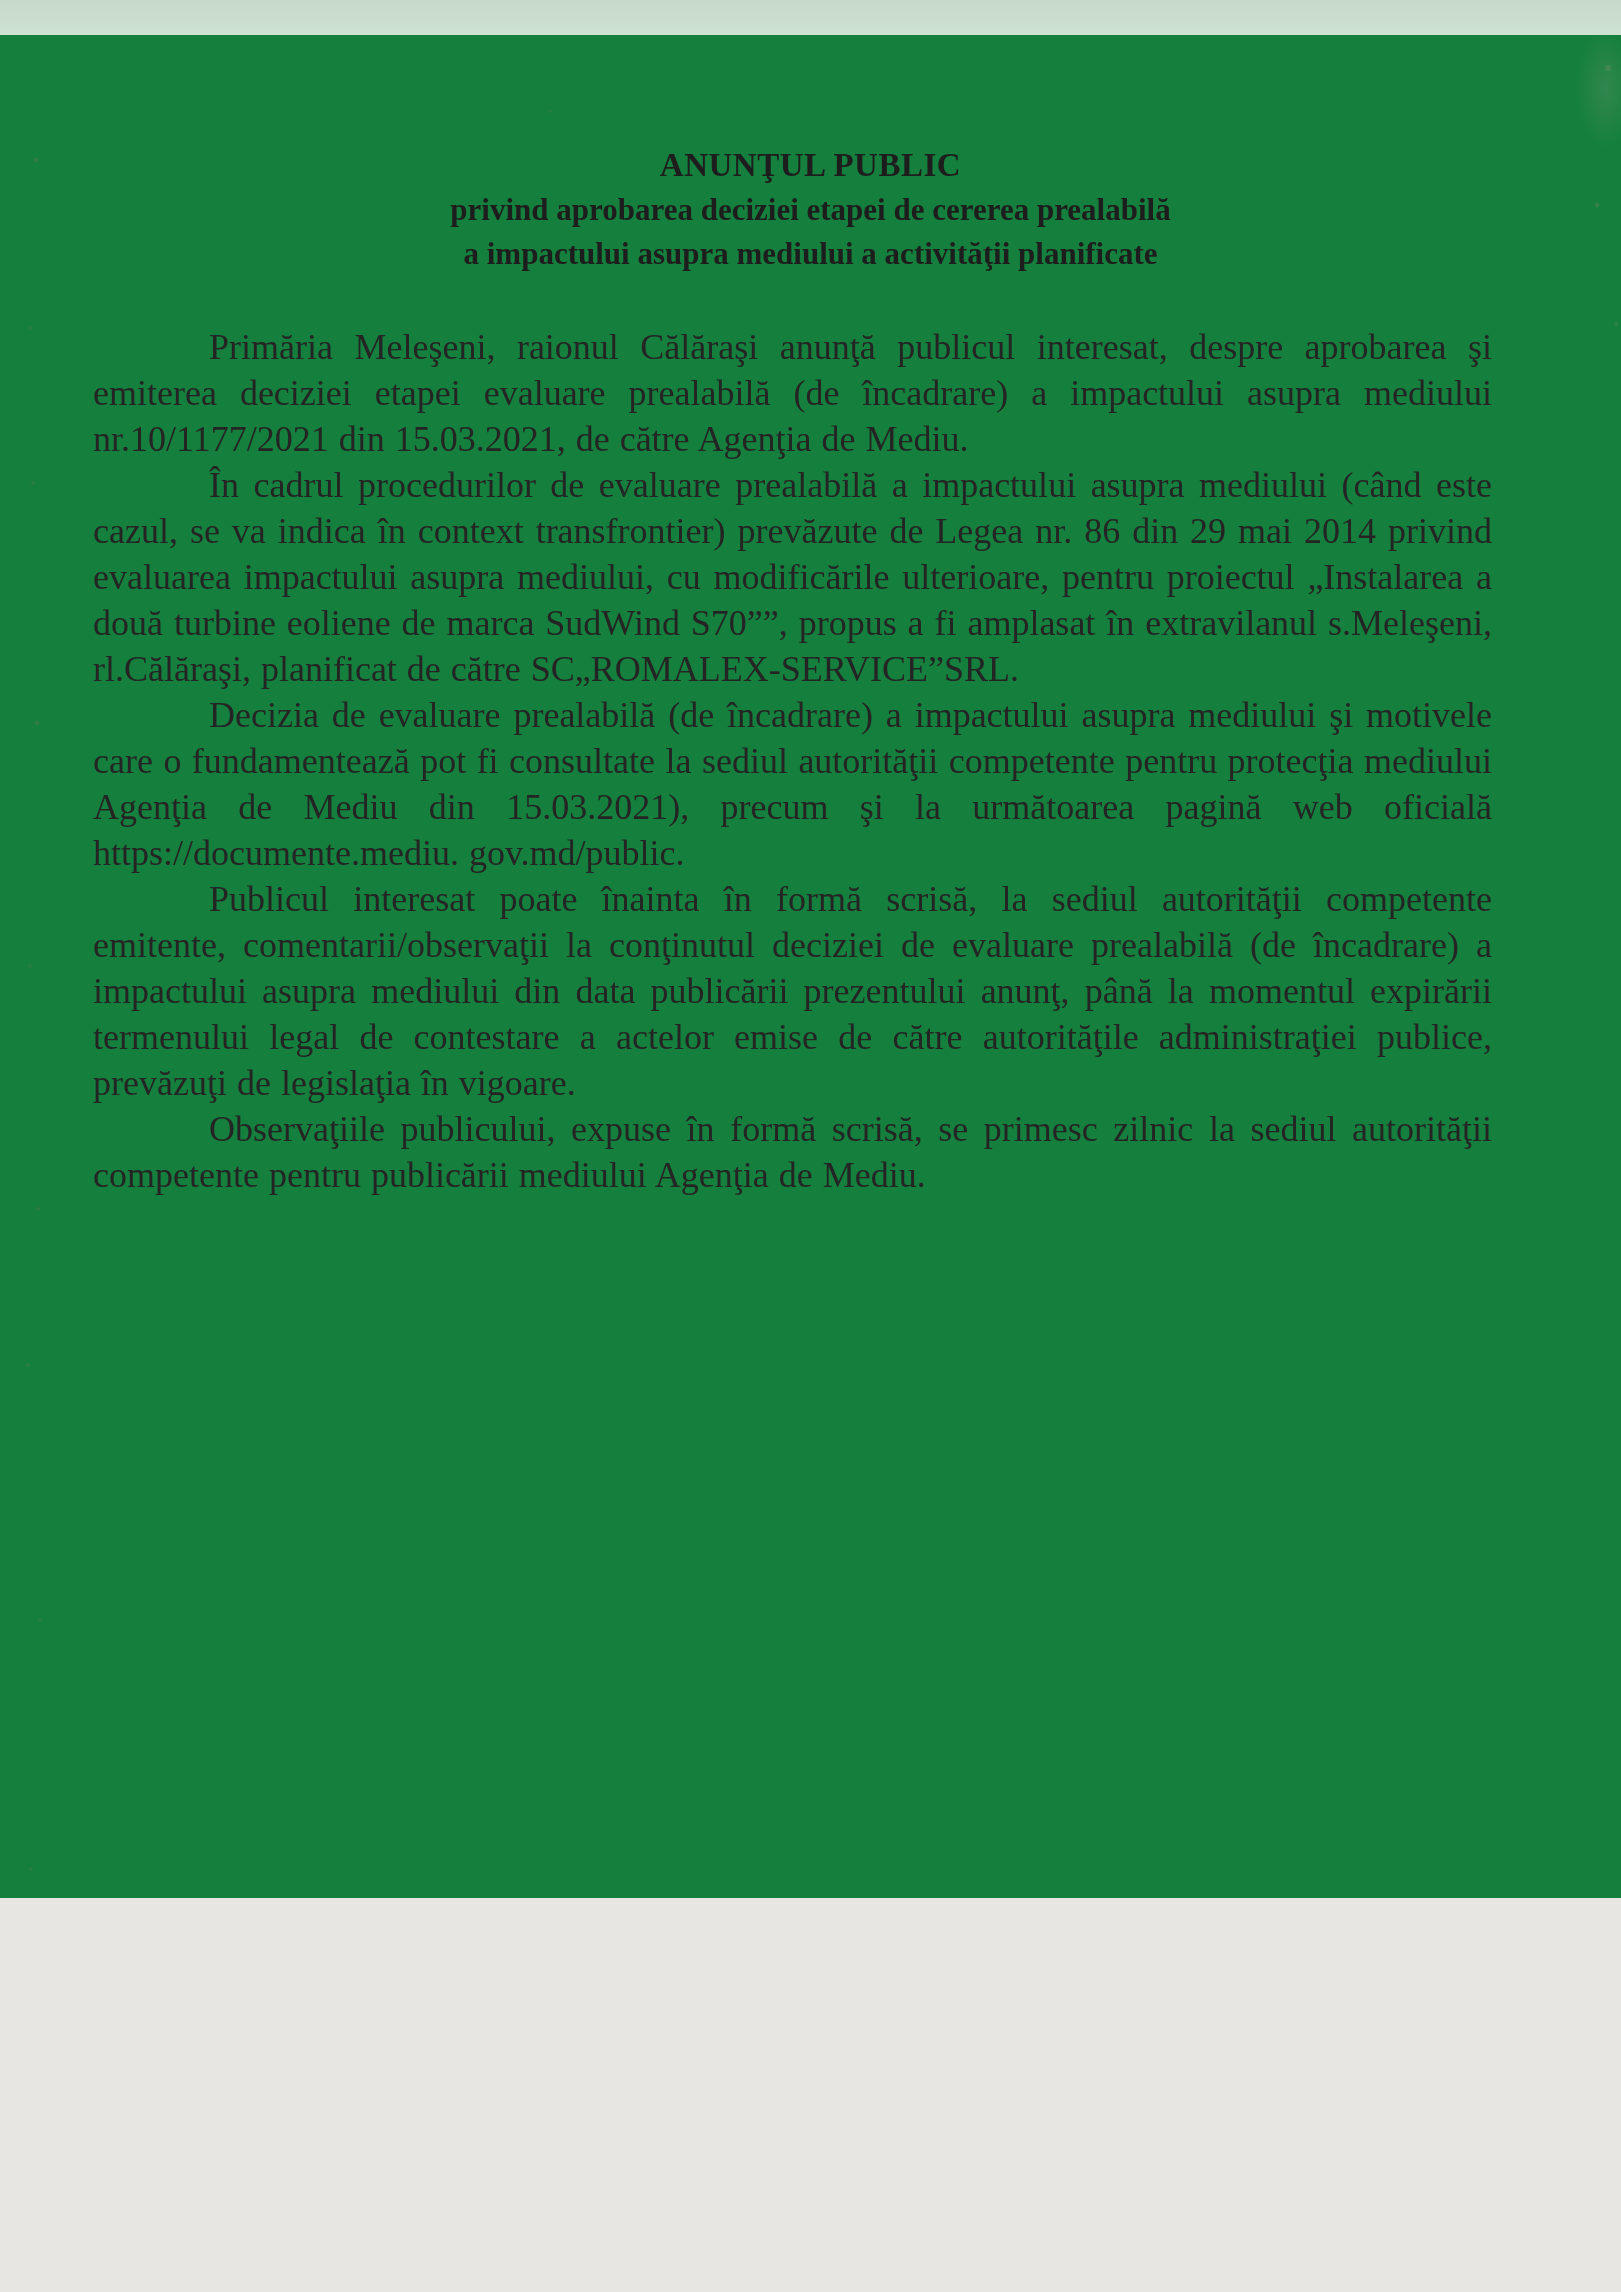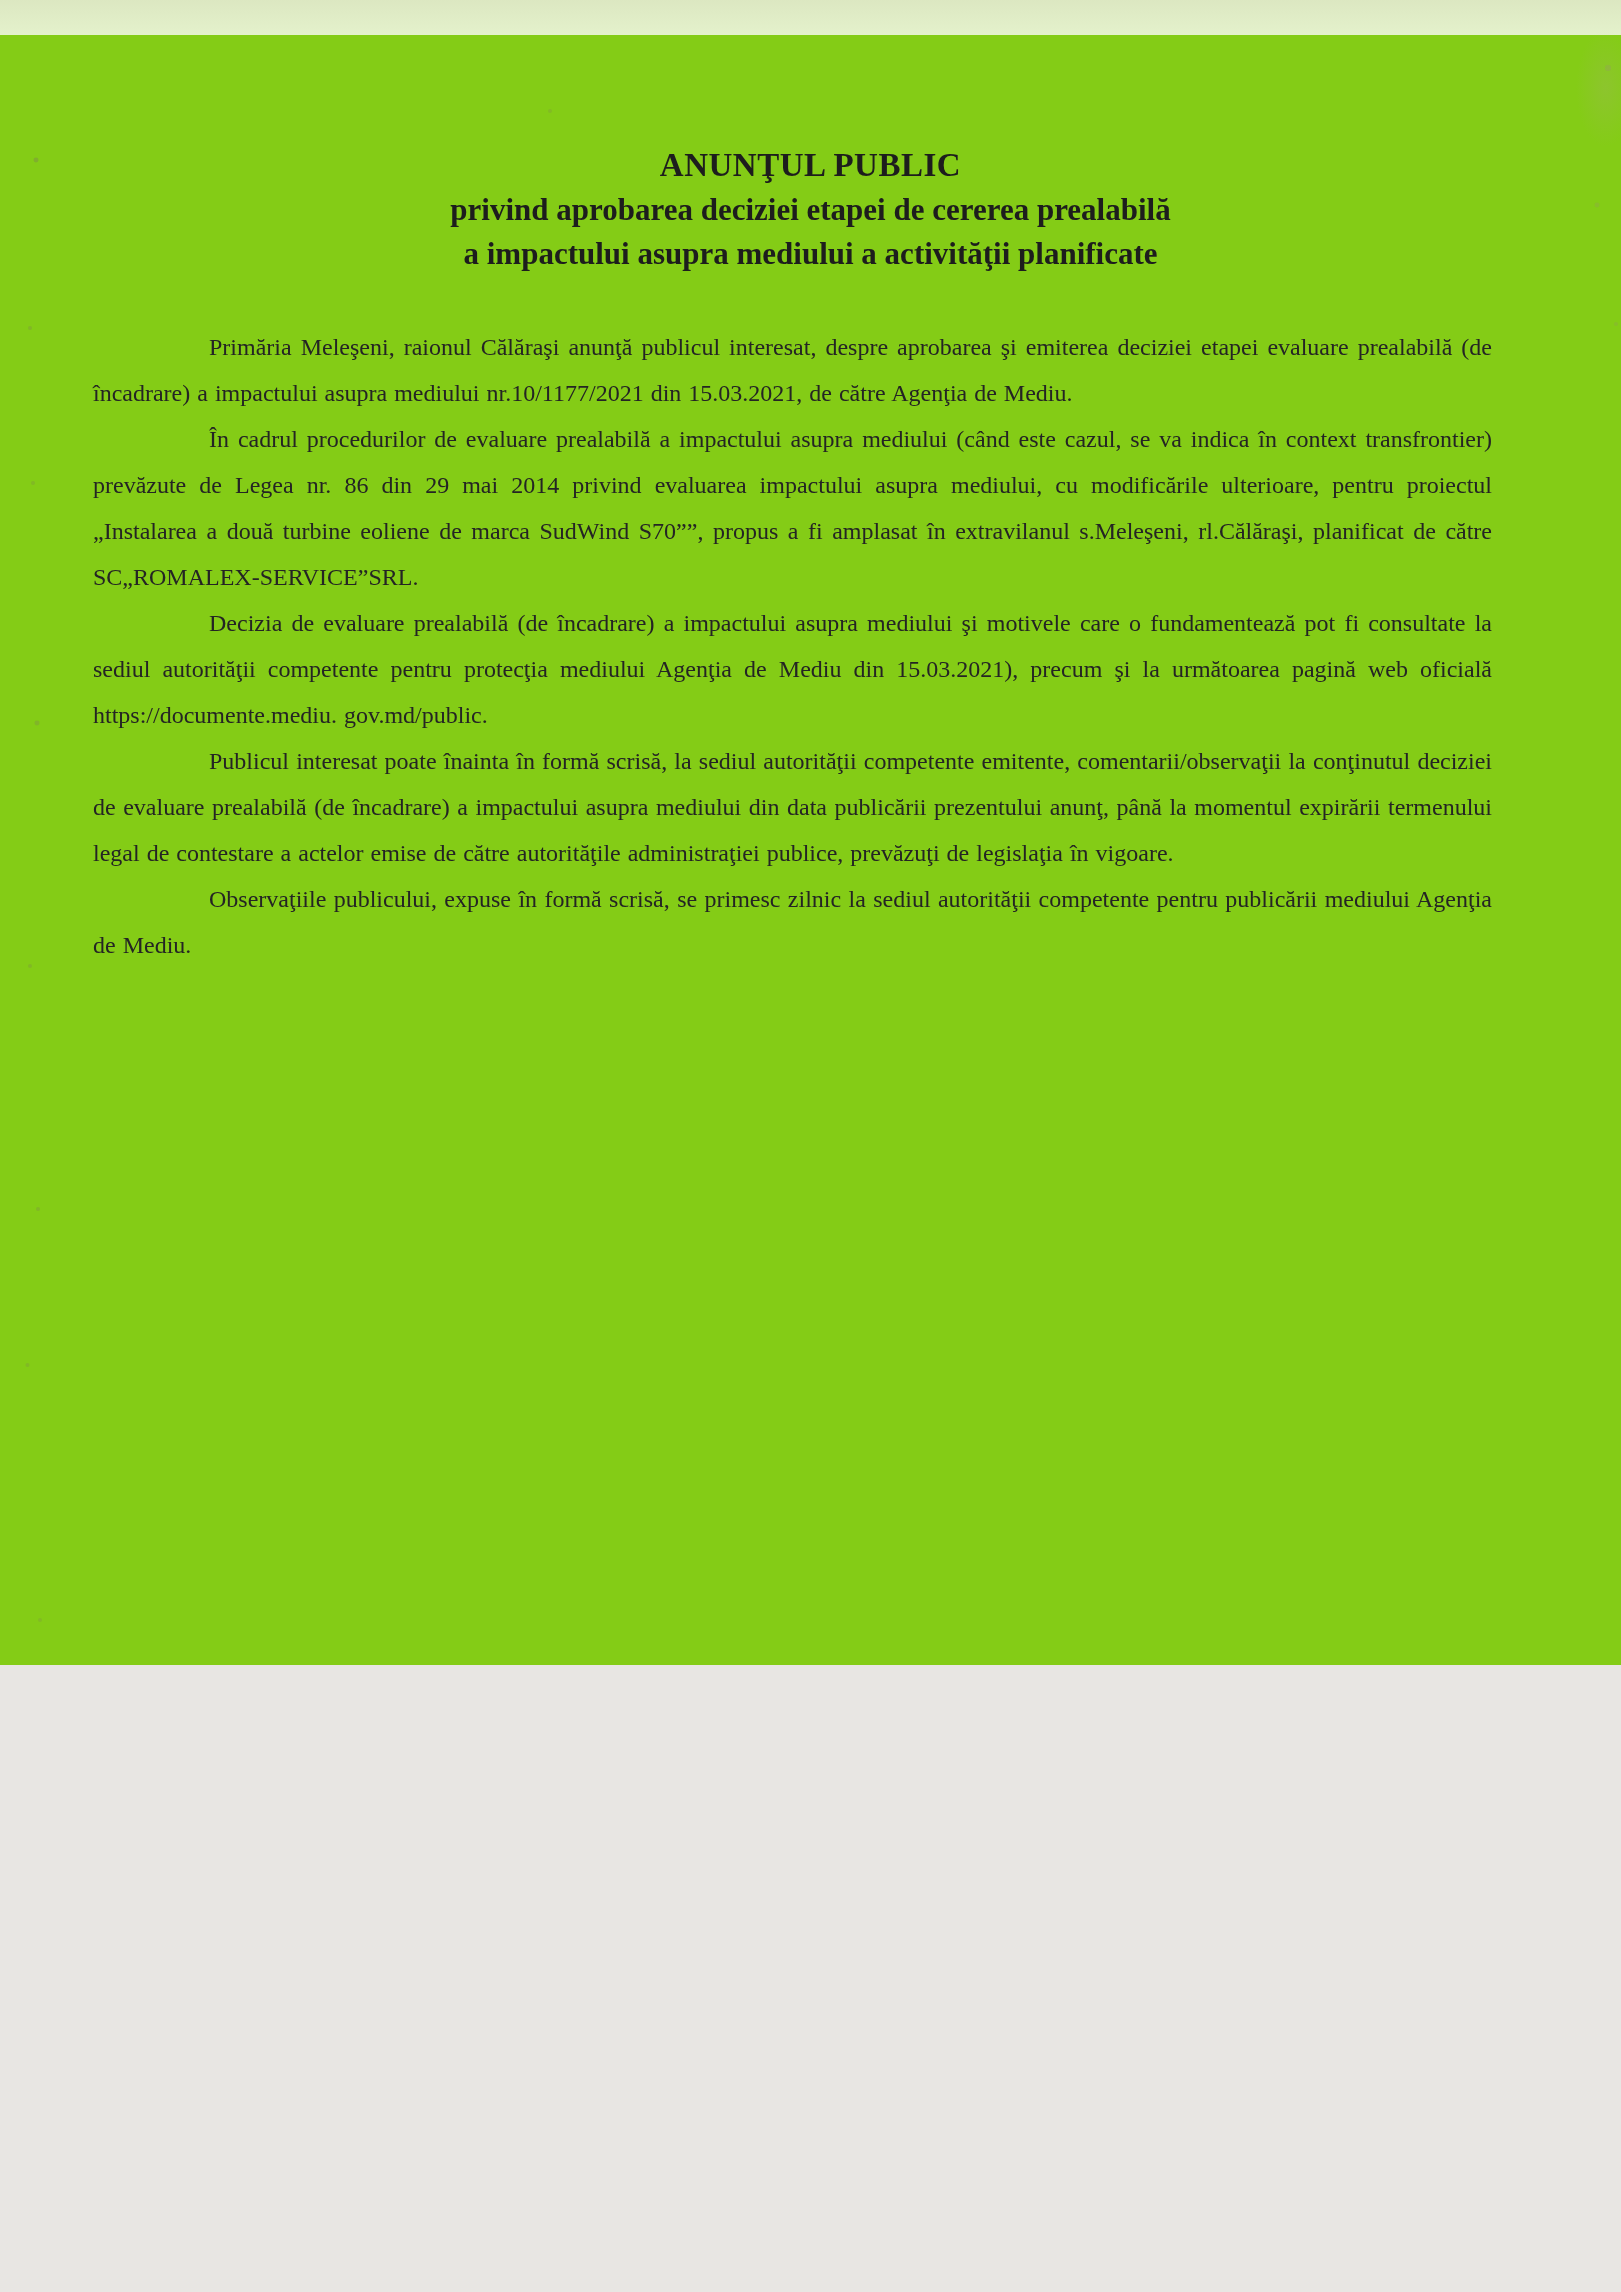--- a/index.html
+++ b/index.html
@@ -4,23 +4,23 @@
 <title>Anunțul Public — scanned document</title>
 <style>
   html, body {
     margin: 0;
     padding: 0;
     background: #e8e6e3;
   }
   .page {
     position: relative;
     width: 1621px;
-    height: 1665px;
+    height: 1898px;
     margin: 0 auto;
-    background: #84cc16;
+    background: #15803d;
     overflow: hidden;
     color: #232323;
     font-family: "Liberation Serif", "DejaVu Serif", serif;
   }
   
   .page::before {
     content: "";
     position: absolute;
     top: 0; left: 0; right: 0;
     height: 35px;
@@ -70,21 +70,21 @@
     font-size: 33px;
     line-height: 45px;
     letter-spacing: 0.5px;
   }
   .doc-title .t2 {
     font-size: 31px;
     line-height: 44px;
   }
   .doc-body {
     margin: 48px 129px 0 93px; 
-    font-size: 24px;
+    font-size: 36px;
     line-height: 46px;
     text-align: justify;
     color: #242424;
   }
   .doc-body p {
     margin: 0;
     text-indent: 116px;
     word-spacing: 1px;
   }
 </style>

